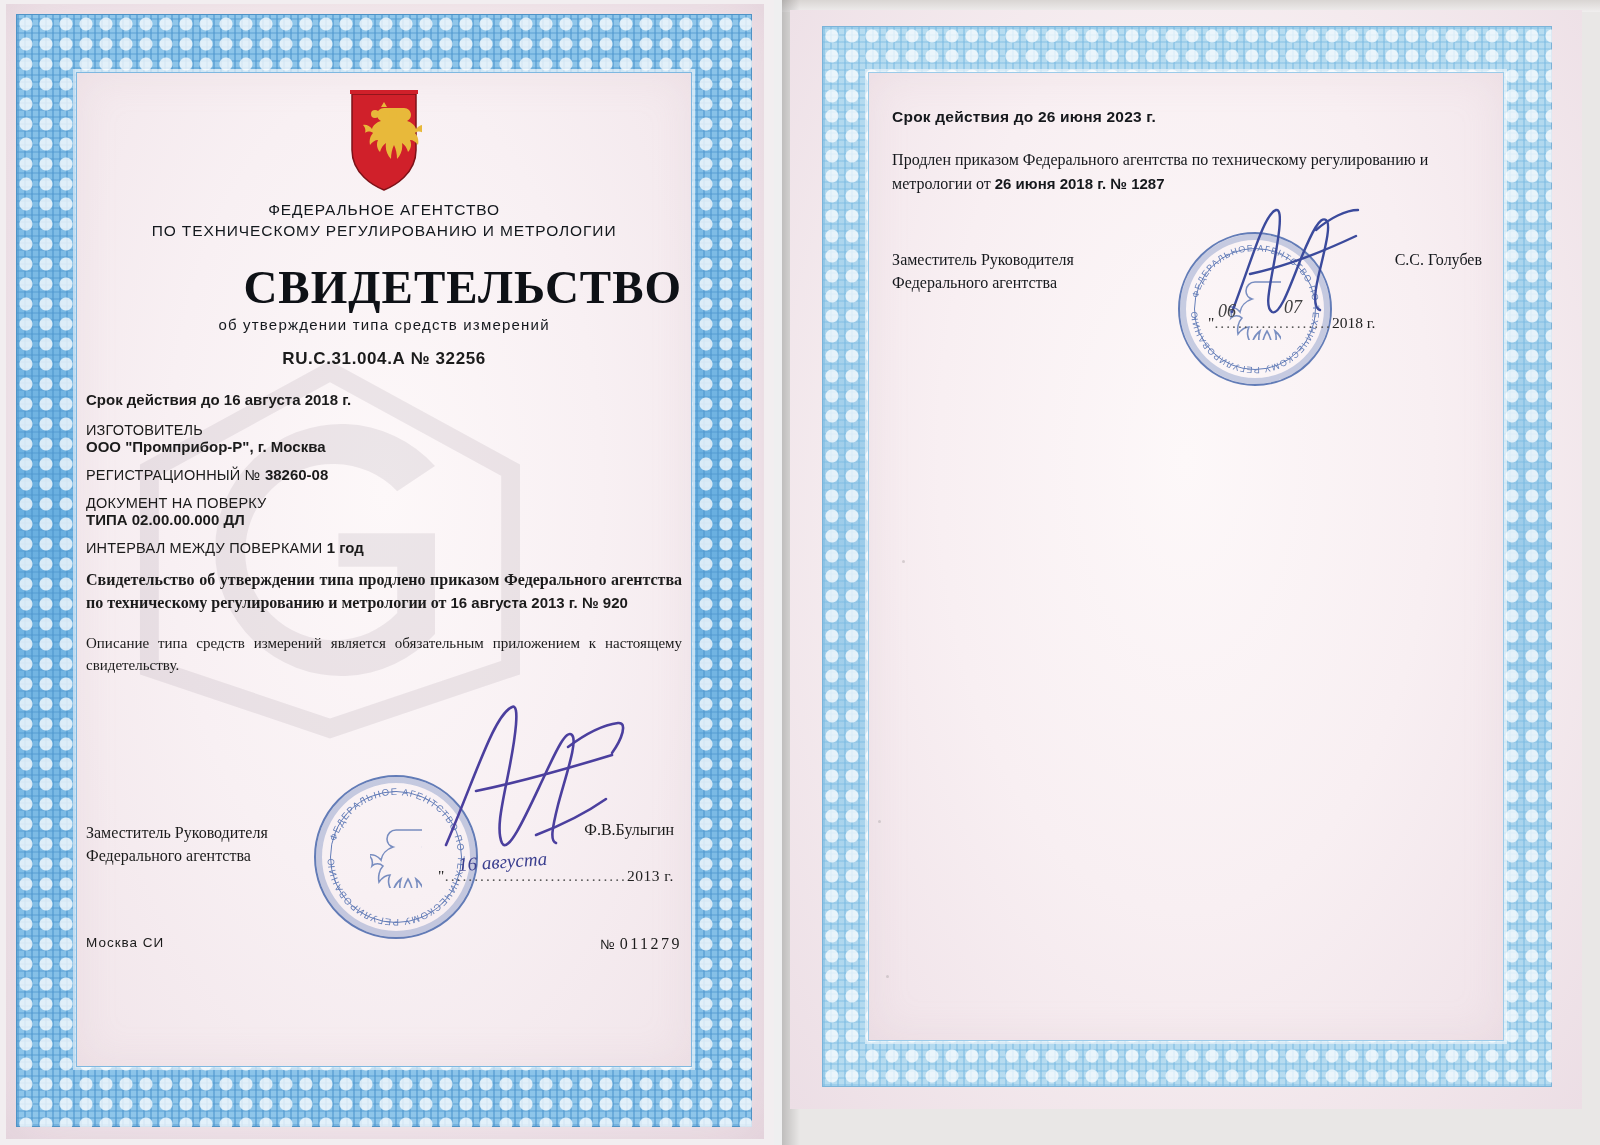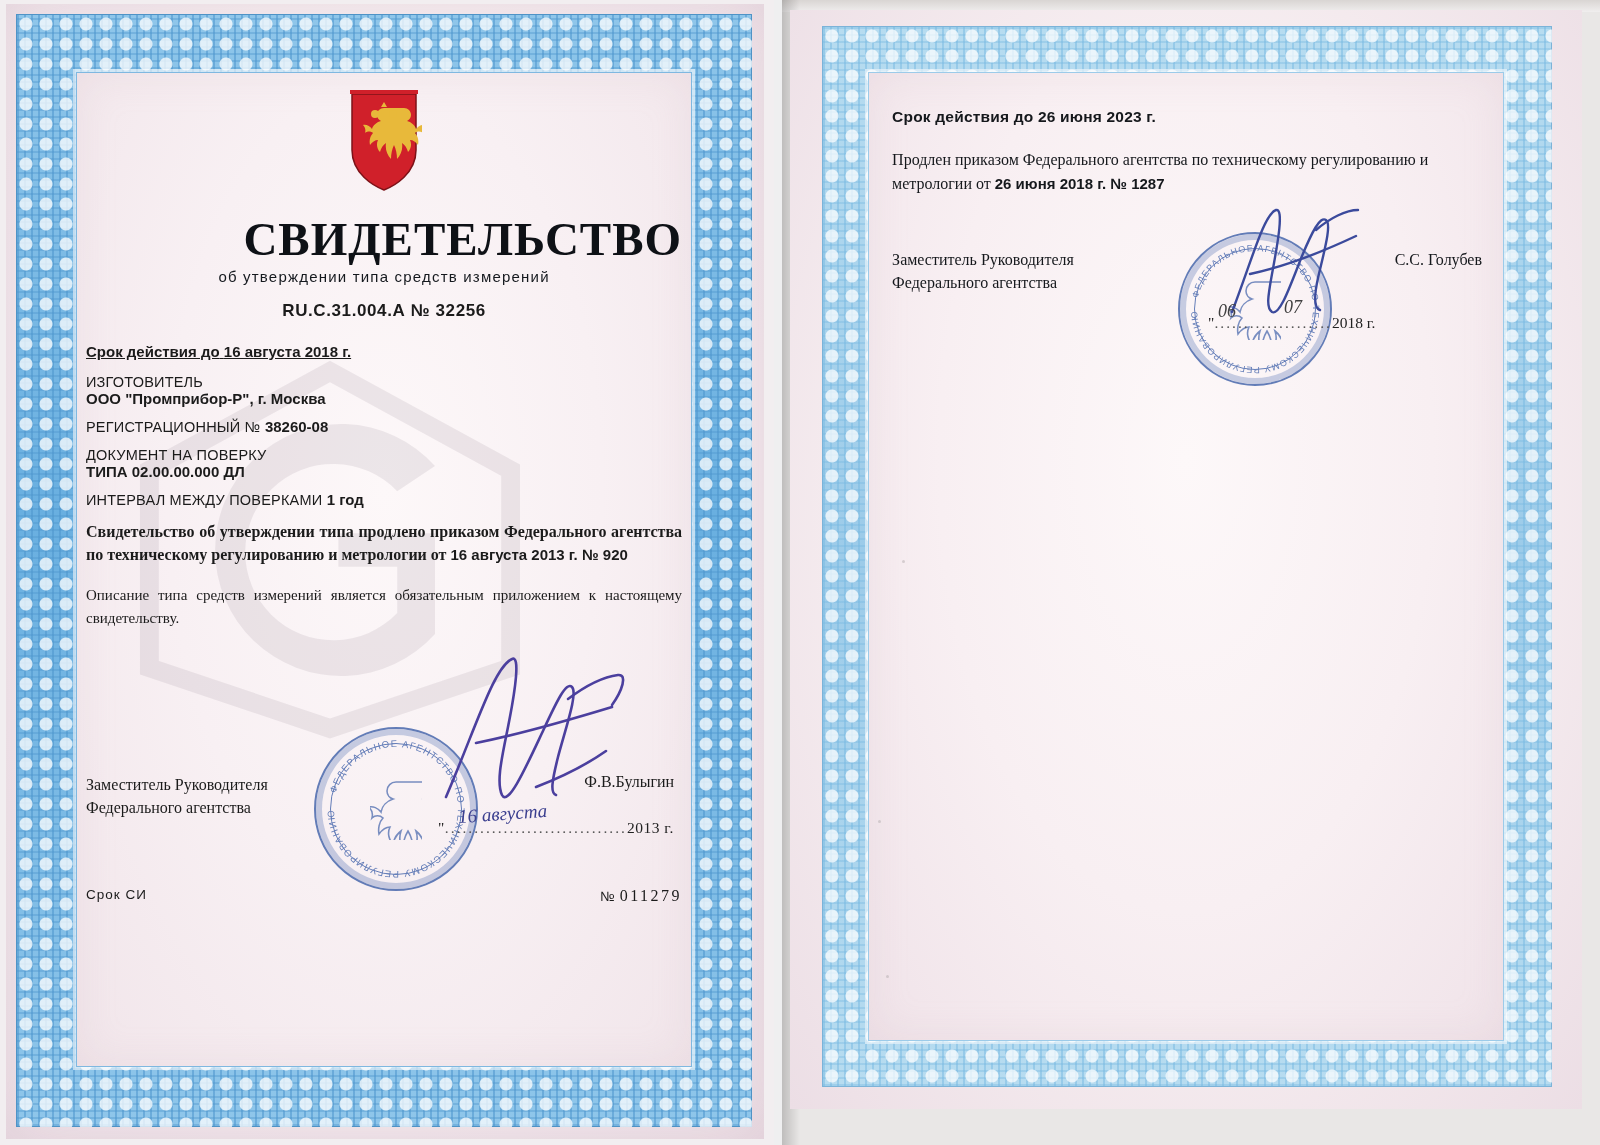--- a/index.html
+++ b/index.html
@@ -98,21 +98,21 @@
     color:#15191e;
     margin-bottom:16px;
   }
   .regnum{
     text-align:center;
     font-weight:bold;
     font-size:17px;
     letter-spacing:.6px;
     margin-bottom:20px;
   }
-  .row{margin:0 0 22px;font-size:15px;line-height:1.45;text-decoration:underline;}
+  .row{margin:0 0 22px;font-size:15px;line-height:1.45;}
   .lbl{font-size:14.5px;letter-spacing:.2px;}
   .val{font-weight:bold;font-size:15px;}
   .blk{margin-bottom:11px;}
   .para{
     font-family:"Liberation Serif", serif;
     font-size:16px;line-height:1.45;
     text-align:justify;
     font-weight:bold;
   }
   .para b{font-family:"Liberation Sans", sans-serif;font-size:15px;}
@@ -284,20 +284,24 @@
         <path d="M6 4 h64 v56 c0 24 -22 36 -32 40 C28 96 6 84 6 60 Z" fill="#d0202a" stroke="#7d1218" stroke-width="1.5"></path>
         <g fill="#e8b93a">
           <path d="M38 18 c-4 0 -7 3 -7 7 0 3 2 5 4 6 -4 1 -8 4 -9 8 -2 -3 -6 -5 -9 -4 2 2 3 5 2 8 2 -2 6 -2 8 0 -3 3 -4 8 -3 12 2 -3 5 -5 8 -5 -2 4 -1 9 2 12 1 -4 3 -7 6 -9 -1 6 1 12 5 16 0 -5 1 -10 3 -14 2 4 3 9 3 14 4 -4 6 -10 5 -16 3 2 5 5 6 9 3 -3 4 -8 2 -12 3 0 6 2 8 5 1 -4 0 -9 -3 -12 2 -2 6 -2 8 0 -1 -3 0 -6 2 -8 -3 -1 -7 1 -9 4 -1 -4 -5 -7 -9 -8 2 -1 4 -3 4 -6 0 -4 -3 -7 -7 -7 z"></path>
           <circle cx="29" cy="24" r="4"></circle>
             <circle cx="47" cy="24" r="4"></circle>
           <path d="M38 12 l3 5 h-6 z"></path>
         </g>
         <rect x="4" y="0" width="68" height="4" fill="#d0202a"></rect>
       </svg>
 
+      <div class="agency">
+        <div>ФЕДЕРАЛЬНОЕ АГЕНТСТВО</div>
+        <div>ПО ТЕХНИЧЕСКОМУ РЕГУЛИРОВАНИЮ И МЕТРОЛОГИИ</div>
+      </div>
 
       <div class="title">СВИДЕТЕЛЬСТВО</div>
       <div class="subtitle">об утверждении типа средств измерений</div>
       <div class="regnum">RU.C.31.004.А  № 32256</div>
 
       <div class="row blk">
         <span class="val">Срок действия до</span>
         <span class="val">16 августа 2018 г.</span>
       </div>
 
@@ -364,21 +368,21 @@
 
         <div class="date-line">
           <span>"</span><span class="dots">...............................</span><span>2013 г.</span>
         </div>
         <div class="handdate">
           <span>16</span>
           <span>августа</span>
         </div>
 
         <div class="footer">
-          <span class="serial">Срок СИ</span>
+          <span class="serial">Москва СИ</span>
           <span>
             <span>№</span>
             <span class="docnum">011279</span>
           </span>
         </div>
       </div>
     </div>
   </div>
 
   <div class="page-right">

